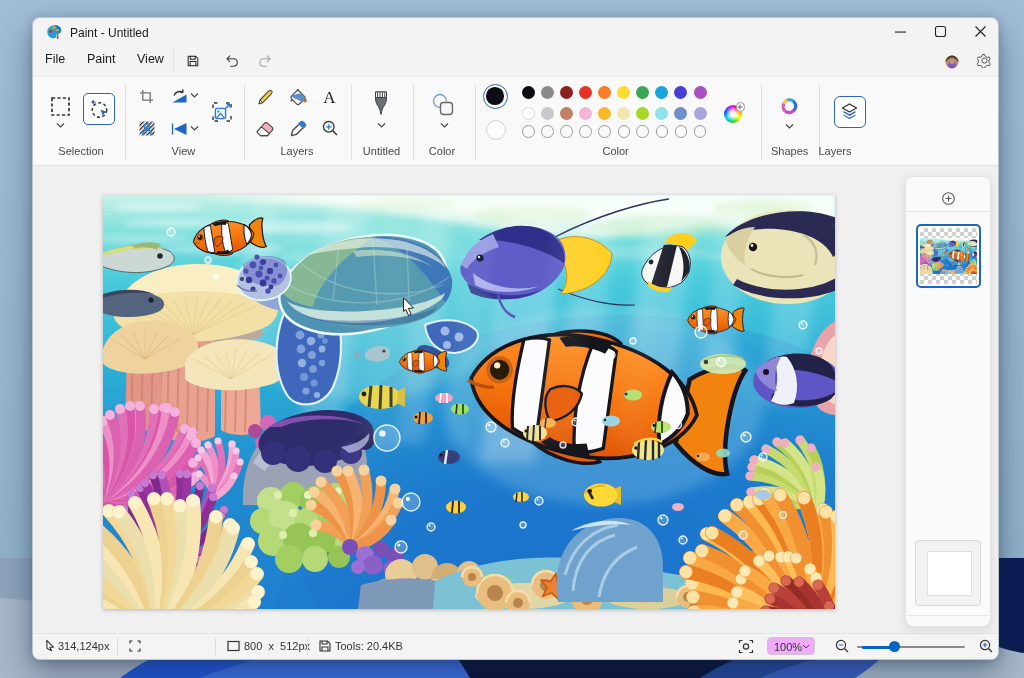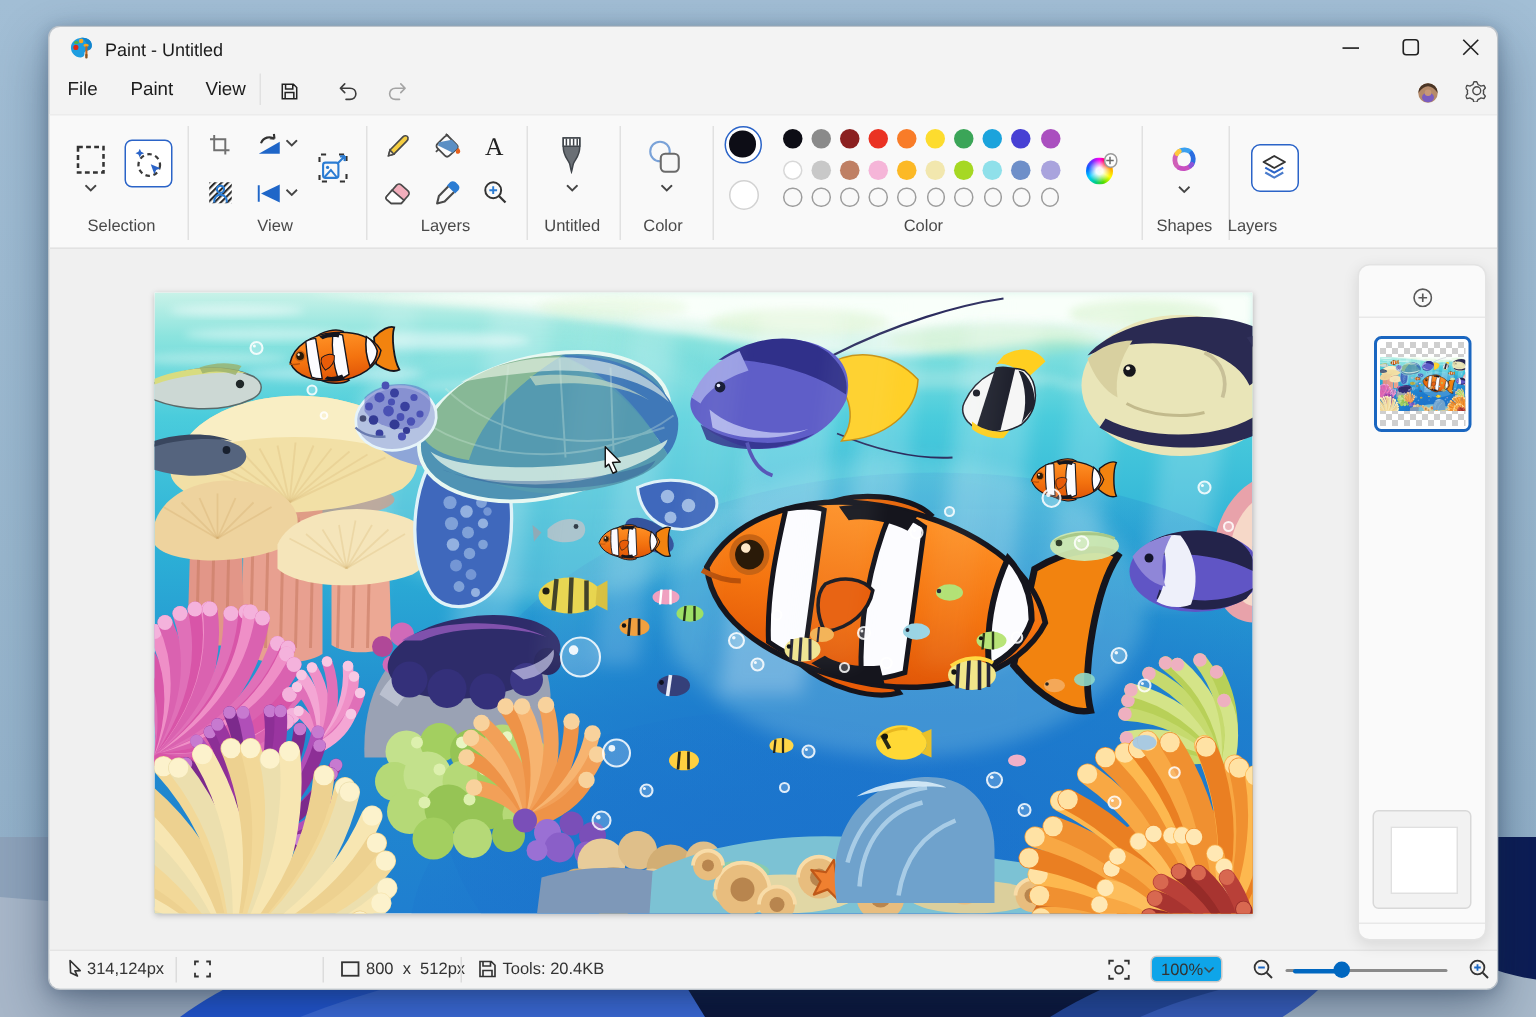--- a/index.html
+++ b/index.html
@@ -302,21 +302,21 @@
     <span class="st" style="left:211px">800&nbsp;&nbsp;x&nbsp;&nbsp;512px</span>
     <div class="sdiv" style="left:274px"></div>
     <svg class="st" style="left:286px;top:6px" width="12" height="12" viewBox="0 0 12 12">
         <path d="M1,1 h7.5 L11,3.5 V11 H1 Z M3,1 v3 h5 v-3 M3,11 v-4 h6 v4" fill="none" stroke="#333" stroke-width="1.1"></path>
       </svg>
     <span class="st" style="left:302px">Tools: 20.4KB</span>
     <svg class="st" style="left:705px;top:5px" width="16" height="15" viewBox="0 0 16 15">
         <path d="M1.5,4 V1.5 H4.5 M11.5,1.5 H14.5 V4 M14.5,11 V13.5 H11.5 M4.5,13.5 H1.5 V11" fill="none" stroke="#333" stroke-width="1.2"></path>
         <circle cx="8" cy="7.5" r="2.6" fill="none" stroke="#333" stroke-width="1.2"></circle>
       </svg>
-    <div style="position:absolute;left:734px;top:3px;width:48px;height:18px;border:1px solid #c9c9c9;border-radius:4px;background:#0ea5e9;box-sizing:border-box">
+    <div style="position:absolute;left:734px;top:3px;width:48px;height:18px;border:1px solid #c9c9c9;border-radius:4px;background:#f0abfc;box-sizing:border-box">
       <span style="position:absolute;left:6px;top:2.5px">100%</span>
       <svg style="position:absolute;right:4px;top:6px" width="8" height="5" viewBox="0 0 8 5">
           <path d="M1,1 L4,4 L7,1" fill="none" stroke="#444" stroke-width="1"></path>
         </svg>
     </div>
     <svg class="st" style="left:802px;top:5px" width="14" height="14" viewBox="0 0 14 14">
         <circle cx="6" cy="6" r="4.6" fill="none" stroke="#333" stroke-width="1.2"></circle>
         <path d="M9.5,9.5 L13,13" stroke="#333" stroke-width="1.3"></path>
         <path d="M3.8,6 h4.4" stroke="#1c68c5" stroke-width="1.2"></path>
       </svg>

